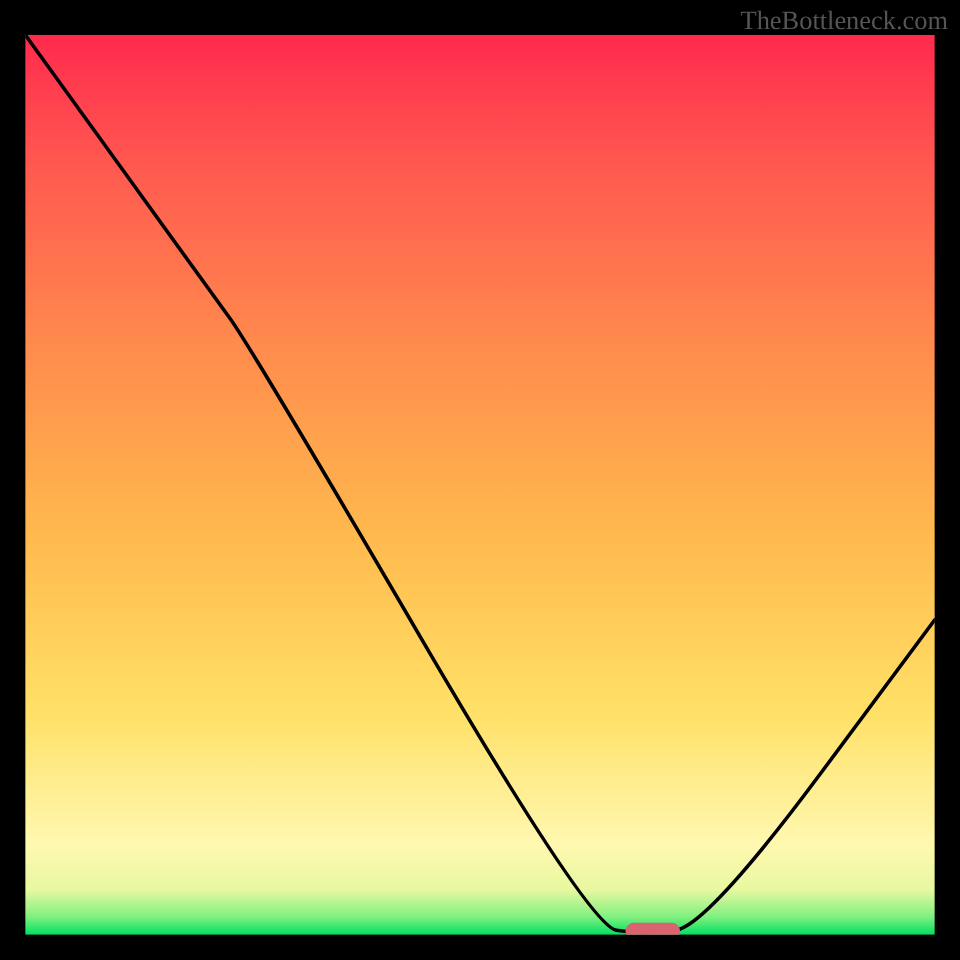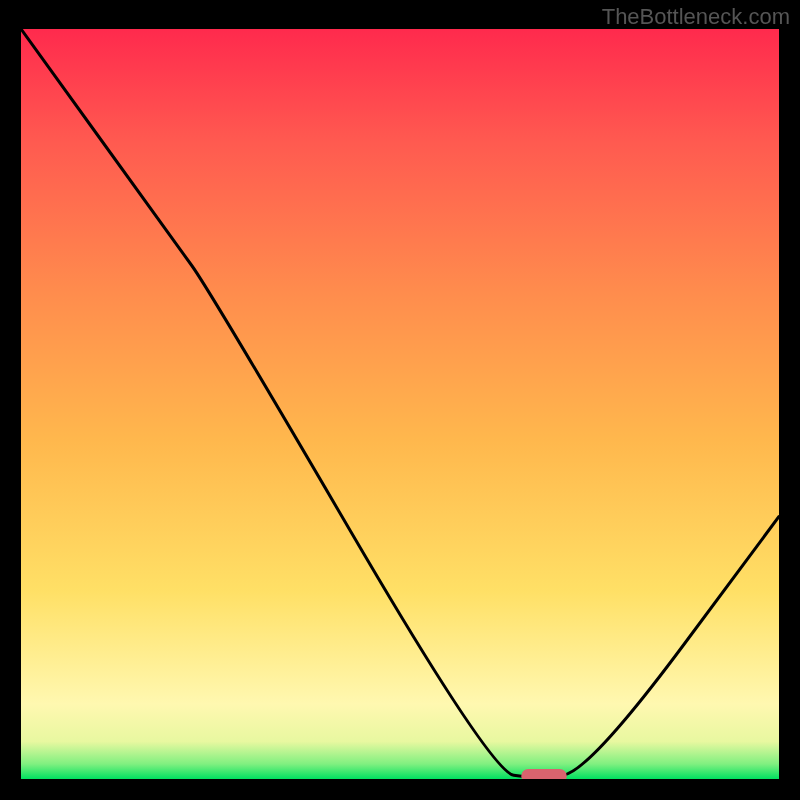--- a/index.html
+++ b/index.html
@@ -12,20 +12,21 @@
     font-family: Arial, sans-serif;
   }
   .watermark {
     position: absolute;
     top: 4px;
     right: 10px;
     color: #555;
     font-size: 22px;
     font-weight: 500;
     z-index: 10;
+    font-family: Liberation Serif, serif;
   }
   .plot-area {
     position: absolute;
     left: 21px;
     top: 29px;
     width: 758px;
     height: 750px;
   }
   svg {
     display: block;

